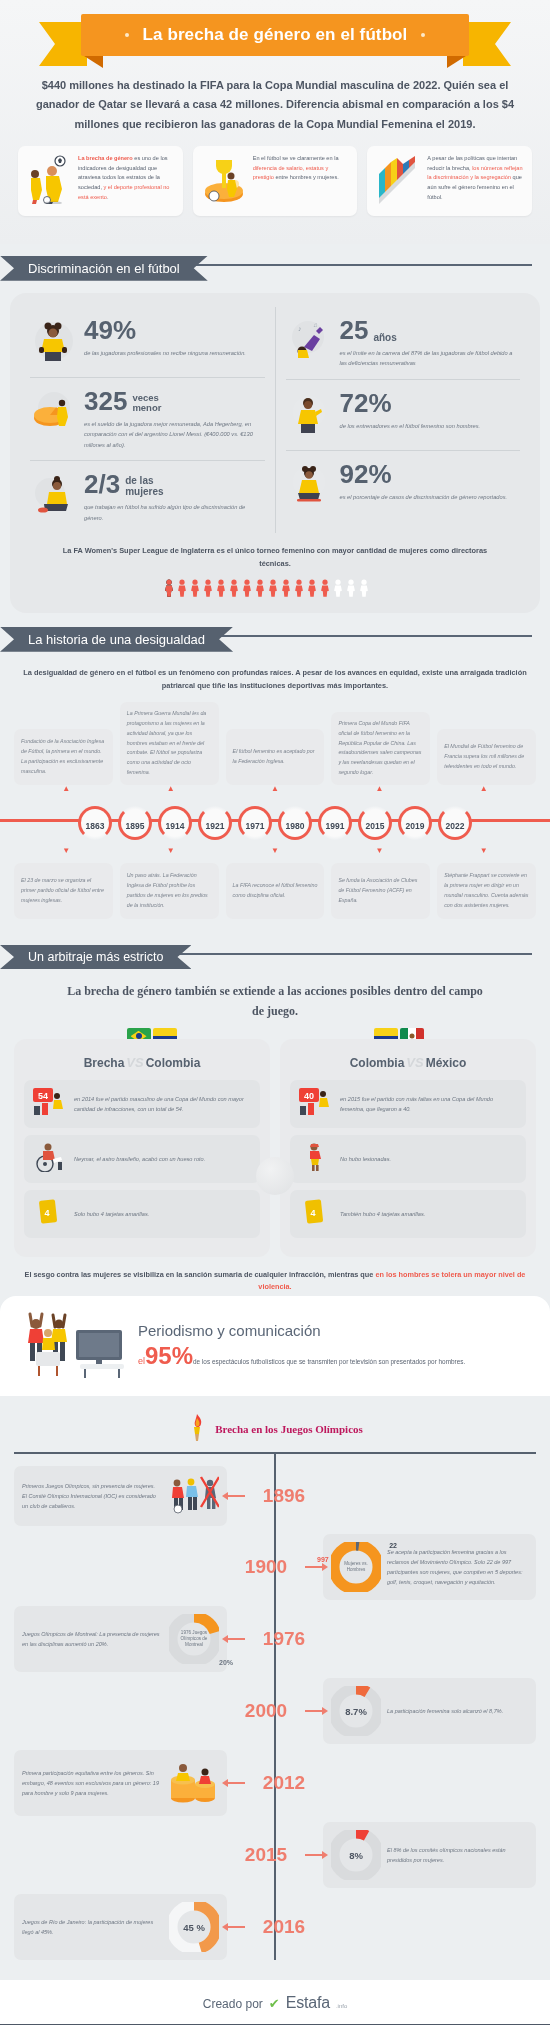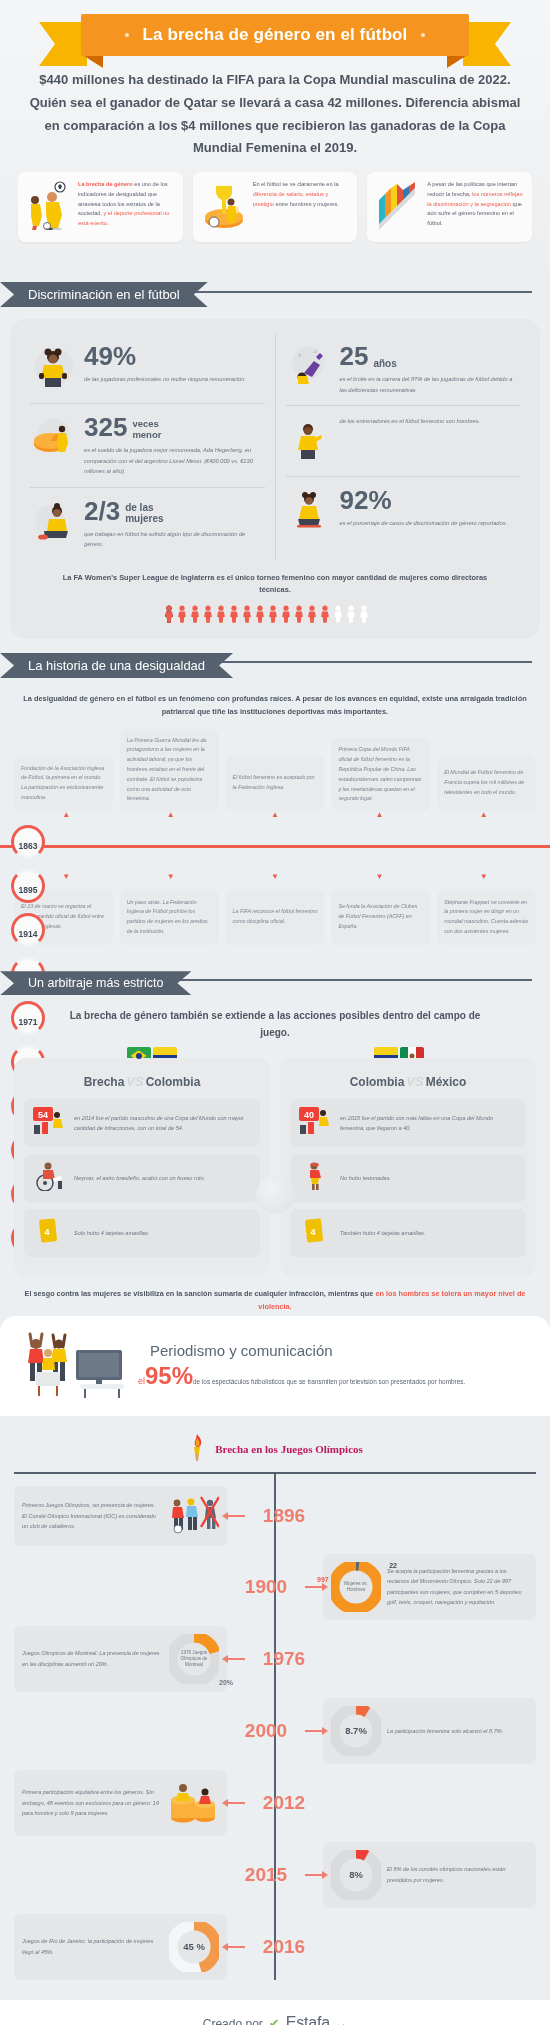--- a/index.html
+++ b/index.html
@@ -37,21 +37,21 @@
     position: absolute; left: 36px; right: 36px; top: 0; height: 42px;
     background: #f5951f; border-radius: 2px;
     display: flex; align-items: center; justify-content: center; gap: 14px;
   }
   .ribbon-main h1 {
     color: #fff; font-size: 17px; font-weight: bold; letter-spacing: .1px;
   }
   .dot { width: 4px; height: 4px; border-radius: 50%; background: #fde9c8; }
 
   .hero-lead {
-    margin: 3px 28px 0; font-size: 13px; line-height: 1.75;
+    margin: 10px 28px 0; font-size: 11px; line-height: 1.75;
     font-weight: bold; color: #4d5562; text-align: center;
   }
 
   
   .intro-cards { display: flex; gap: 10px; padding: 12px 18px 16px; }
   .icard {
     flex: 1; background: #fbfbfb; border-radius: 7px; padding: 8px 8px;
     display: flex; gap: 6px; align-items: flex-start; min-height: 66px;
     box-shadow: 0 1px 2px rgba(0,0,0,.05);
   }
@@ -108,42 +108,42 @@
   .tlcard {
     flex: 1; background: #e9eaec; border-radius: 7px; padding: 7px 7px;
     font-size: 5.3px; line-height: 1.85; font-style: italic; color: #7b838e;
     min-height: 56px; display: flex; align-items: center;
   }
   .arrows { display: flex; padding: 0 14px; }
   .arrows div { flex: 1; text-align: center; color: #ef5c4e; font-size: 8px; line-height: 1; }
 
   .timeline { position: relative; height: 46px; margin: 4px 0; }
   .tl-line { position: absolute; left: 0; right: 0; top: 22px; height: 3px; background: #ef5c4e; }
-  .tl-nodes { position: absolute; left: 0; right: 0; top: 0; display: flex;
-              justify-content: center; padding: 0 8px; flex-direction: column; }
+  .tl-nodes { position: absolute; left: 0; right: 0; top: 7px; display: flex;
+              justify-content: center; padding: 0 8px; }
   .node { position: relative; width: 40px; height: 44px; }
   .node .halo {
     position: absolute; left: 3px; top: 2px; width: 34px; height: 34px;
     border-radius: 50%; background: radial-gradient(circle,#fafafa 55%,rgba(250,250,250,0) 72%);
   }
   .node .ring {
     position: absolute; left: 3px; top: 2px; width: 34px; height: 34px;
     border-radius: 50%; border: 3px solid #ef5c4e;
   }
   .node.up .ring { border-bottom-color: transparent; }
   .node.down .ring { border-top-color: transparent; }
   .node .yr {
     position: absolute; inset: 0; display: flex; align-items: center; justify-content: center;
     font-size: 8.5px; font-weight: bold; color: #3f4855; padding-top: 1px;
   }
 
   
   .ref { padding: 4px 0 0; }
-  .ref-lead { margin: 6px 60px 6px; font-size: 10px; line-height: 1.7;
-              font-weight: bold; text-align: center; color: #4d5562; }
+  .ref-lead { margin: 6px 60px 6px; font-size: 12px; line-height: 1.7;
+              font-weight: bold; text-align: center; color: #4d5562; font-family: Liberation Serif, serif; }
   .flagrow { display: flex; justify-content: space-around; padding: 0 28px; margin-bottom: -6px; }
   .flagpair { display: flex; gap: 2px; align-items: flex-start; }
   .flag { width: 24px; height: 17px; border-radius: 2px; position: relative; overflow: hidden; }
   .f-br { background: #2aa34a; }
   .f-br::after { content:""; position:absolute; left:50%; top:50%; width:16px;height:11px;
                  background:#f7d117; transform:translate(-50%,-50%) rotate(0deg);
                  clip-path: polygon(50% 0,100% 50%,50% 100%,0 50%); }
   .f-br .globe { position:absolute; left:50%; top:50%; width:6px;height:6px;border-radius:50%;
                  background:#1b3a8c; transform:translate(-50%,-50%); z-index:2;}
   .f-co { background: linear-gradient(#f7d117 0 50%,#1b3a8c 50% 75%,#d1322c 75% 100%); }
@@ -174,21 +174,21 @@
   }
   .ref-note { text-align: center; font-size: 7.3px; line-height: 1.75;
               font-weight: bold; color: #4d5562; margin: 12px 22px 8px; }
 
   
   .periodismo {
     background: #fff; border-radius: 16px 16px 0 0; margin-top: -6px;
     padding: 12px 18px 14px; display: flex; align-items: center; gap: 10px;
   }
   .periodismo .art { width: 110px; flex: 0 0 110px; }
-  .pbody h2 { font-size: 15px; font-weight: normal; color: #5a6676; margin-bottom: 5px; margin-left: 12px; }
+  .pbody h2 { font-size: 15px; font-weight: normal; color: #5a6676; margin-bottom: 5px; }
   .pstat { display: flex; align-items: baseline; gap: 0; }
   .pstat .el { font-size: 9px; color: #ef5c4e; }
   .pstat .big { font-size: 24px; font-weight: bold; color: #ef5c4e; line-height: 1; }
   .pstat p { font-size: 6.4px; line-height: 1.8; color: #5b6472; }
 
   
   .olympics { background: #eceff1; padding: 10px 0 14px; }
   .oly-head { display: flex; align-items: center; justify-content: center; gap: 8px; padding: 6px 0 2px; }
   .oly-head h2 { font-size: 11px; color: #be185d; font-family: Liberation Serif, serif; }
   .oly-rule { height: 2px; background: #56616f; margin: 4px 14px 0; }
@@ -432,20 +432,23 @@
               <svg viewBox="0 0 46 46" width="46" height="46">
                 <circle cx="23" cy="22" r="16" fill="#e7e9eb"></circle>
                 <circle cx="22" cy="13" r="5" fill="#4a2e1c"></circle>
                 <circle cx="22" cy="15" r="4" fill="#7a4a2c"></circle>
                 <path d="M15 20h14l3 14H12z" fill="#f7c600"></path>
                 <path d="M29 22l6-3 1 3-6 4z" fill="#f7c600"></path>
                 <rect x="15" y="34" width="14" height="9" fill="#3f4250"></rect>
               </svg>
             </div>
             <div class="dbody">
+              <div class="dfig">
+                <span>72%</span>
+              </div>
               <p class="dcap">de los entrenadores en el fútbol femenino son hombres.</p>
             </div>
           </div>
 
           <div class="drow">
             <div class="art">
               <svg viewBox="0 0 46 46" width="46" height="46">
                 <circle cx="23" cy="21" r="16" fill="#e7e9eb"></circle>
                 <circle cx="23" cy="12" r="5" fill="#3a2418"></circle>
                 <circle cx="19" cy="8" r="3" fill="#3a2418"></circle>

